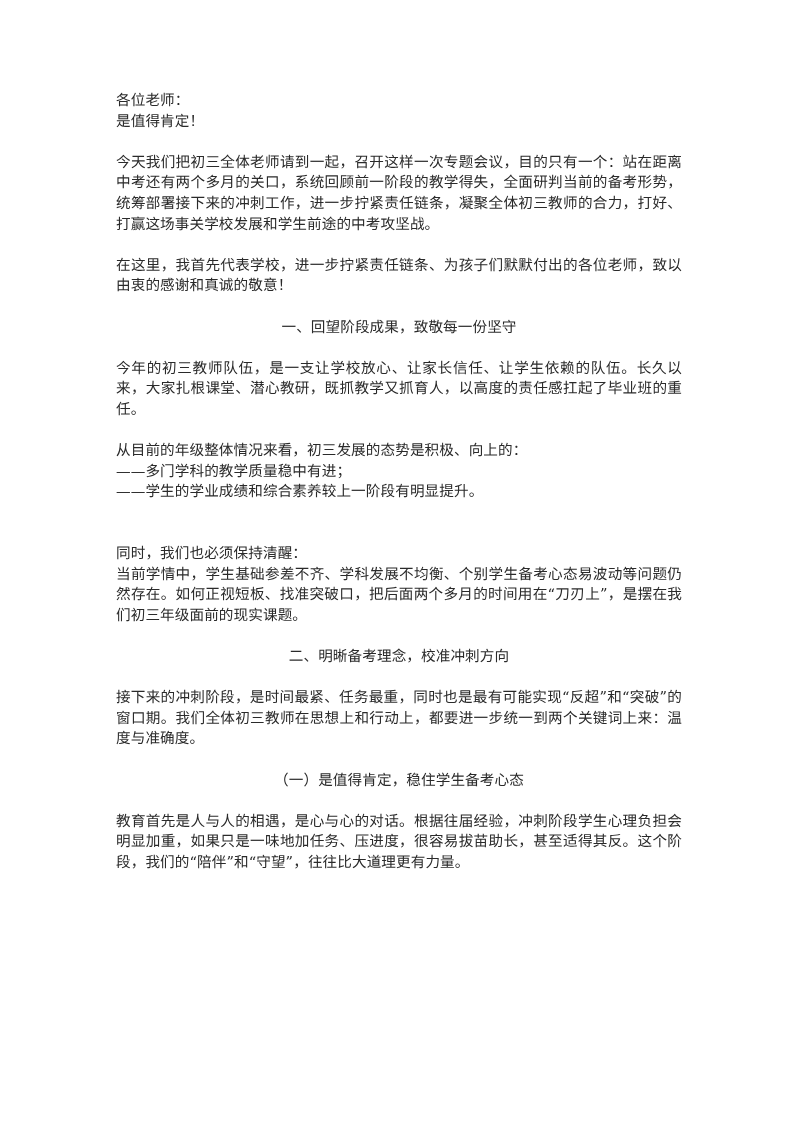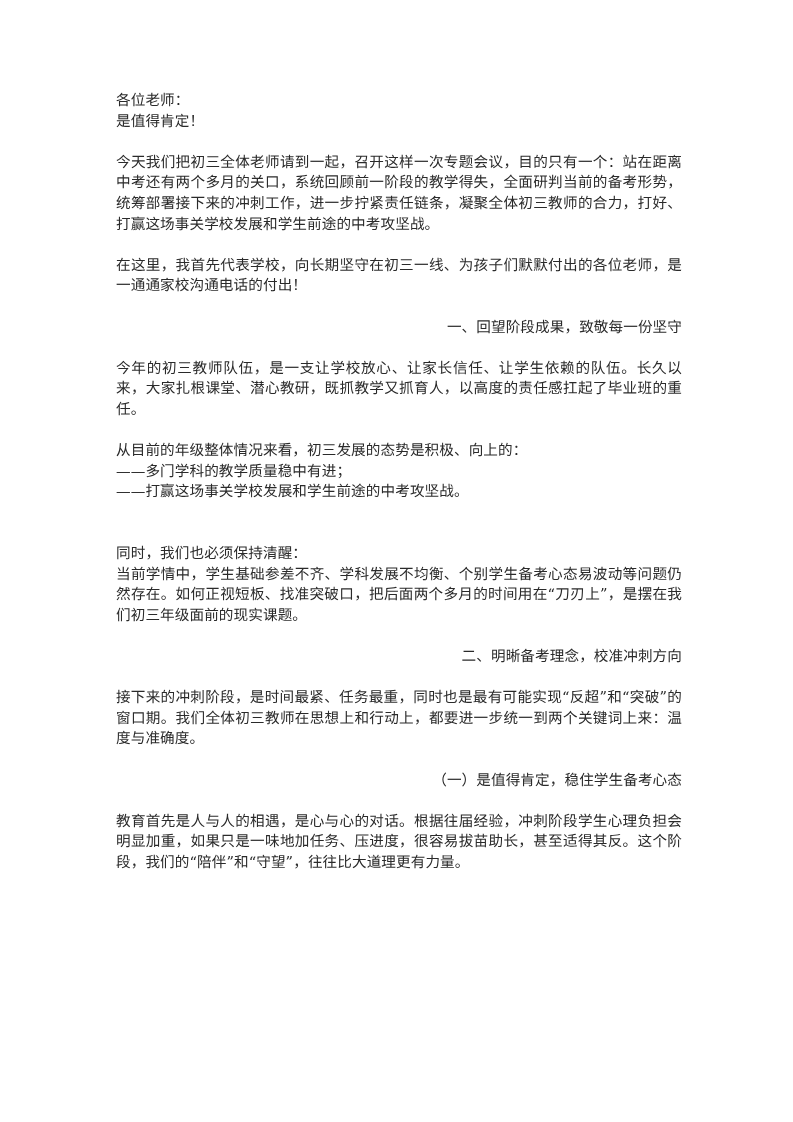--- a/index.html
+++ b/index.html
@@ -46,21 +46,21 @@
     text-align: justify;
     text-justify: inter-ideograph;
   }
   .line.last {
     text-align: left;
   }
   .heading {
     font-size: 14.6px;
     line-height: 20.6px;
     margin: 0 0 20.6px 0;
-    text-align: right;
+    text-align: center;
     letter-spacing: 0.1px;
   }
   .spacer {
     height: 20.6px;
   }
 </style>
 </head>
 <body style="background: rgb(255, 255, 255); color: rgb(42, 42, 42);">
 
 <div id="page" style="background: rgb(255, 255, 255);">
@@ -69,30 +69,30 @@
     <div class="para tight">
 
       <div class="line last">各位老师：</div>
       <div class="line last">是值得肯定！</div>
     </div>
 
     <div class="spacer"></div>
 
     <p class="para">今天我们把初三全体老师请到一起，召开这样一次专题会议，目的只有一个：站在距离中考还有两个多月的关口，系统回顾前一阶段的教学得失，全面研判当前的备考形势，统筹部署接下来的冲刺工作，进一步拧紧责任链条，凝聚全体初三教师的合力，打好、打赢这场事关学校发展和学生前途的中考攻坚战。</p>
 
-    <p class="para">在这里，我首先代表学校，向长期坚守在初三一线、为孩子们默默付出的各位老师，是一通通家校沟通电话的付出！</p>
+    <p class="para">在这里，我首先代表学校，进一步拧紧责任链条、为孩子们默默付出的各位老师，致以由衷的感谢和真诚的敬意！</p>
 
     <p class="heading">一、回望阶段成果，致敬每一份坚守</p>
 
     <p class="para">今年的初三教师队伍，是一支让学校放心、让家长信任、让学生依赖的队伍。长久以来，大家扎根课堂、潜心教研，既抓教学又抓育人，以高度的责任感扛起了毕业班的重任。</p>
 
     <div class="para tight">
       <div class="line last">从目前的年级整体情况来看，初三发展的态势是积极、向上的：</div>
       <div class="line last">——多门学科的教学质量稳中有进；</div>
-      <div class="line last">——打赢这场事关学校发展和学生前途的中考攻坚战。</div>
+      <div class="line last">——学生的学业成绩和综合素养较上一阶段有明显提升。</div>
     </div>
 
     <div class="spacer"></div>
 
 
     <div class="spacer"></div>
 
     <div class="para tight">
       <div class="line last">同时，我们也必须保持清醒：</div>
       <div class="line">当前学情中，学生基础参差不齐、学科发展不均衡、个别学生备考心态易波动等问题仍然存在。如何正视短板、找准突破口，把后面两个多月的时间用在“刀刃上”，是摆在我们初三年级面前的现实课题。</div>

